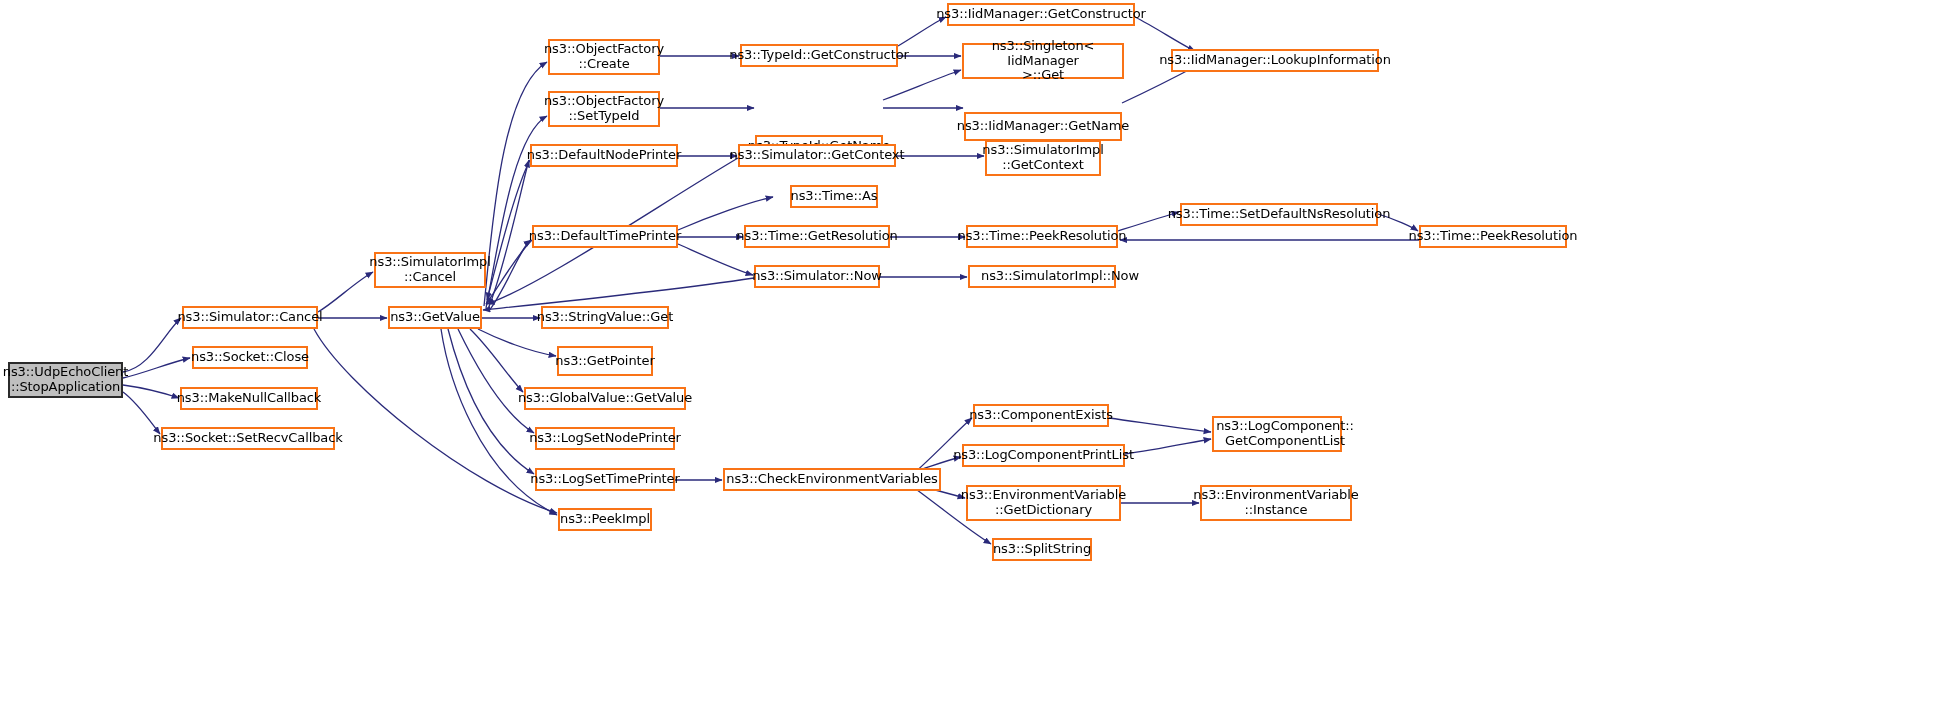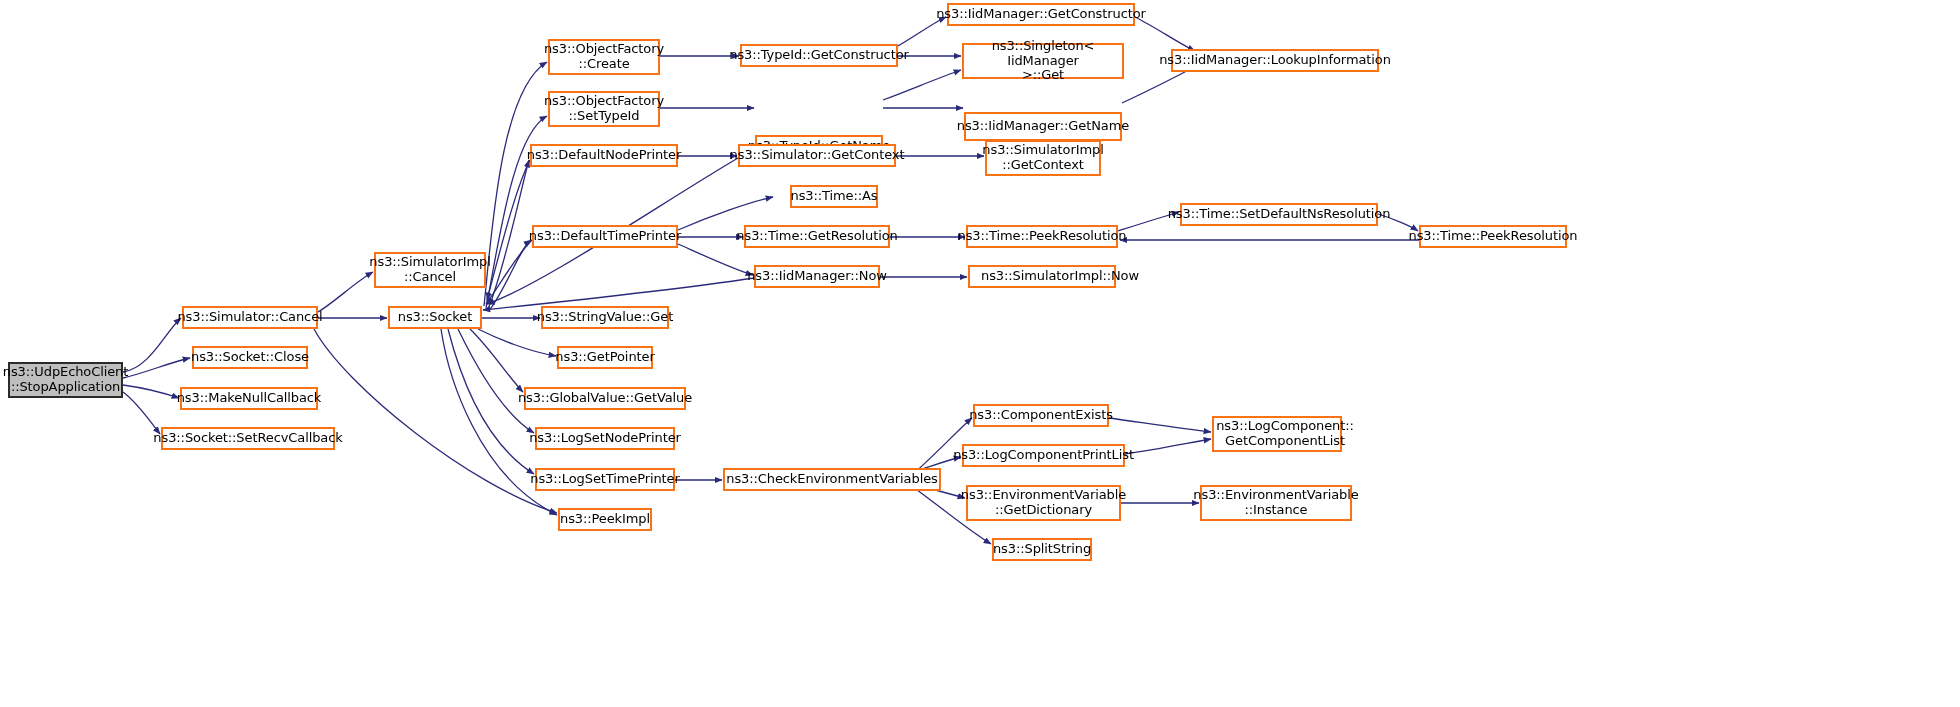--- a/index.html
+++ b/index.html
@@ -86,39 +86,39 @@
   </svg>
   <div id="node-layer">
       <div class="node root" style="left: 8px; top: 362px; width: 115px; height: 36px;">ns3::UdpEchoClient
 ::StopApplication</div>
       <div class="node" style="left: 182px; top: 306px; width: 136px; height: 23px;">ns3::Simulator::Cancel</div>
       <div class="node" style="left: 192px; top: 346px; width: 116px; height: 23px;">ns3::Socket::Close</div>
       <div class="node" style="left: 180px; top: 387px; width: 138px; height: 23px;">ns3::MakeNullCallback</div>
       <div class="node" style="left: 161px; top: 427px; width: 174px; height: 23px;">ns3::Socket::SetRecvCallback</div>
       <div class="node" style="left: 374px; top: 252px; width: 112px; height: 36px;">ns3::SimulatorImpl
 ::Cancel</div>
-      <div class="node" style="left: 388px; top: 306px; width: 94px; height: 23px;">ns3::Socket</div>
+      <div class="node" style="left: 388px; top: 306px; width: 94px; height: 23px;">ns3::GetValue</div>
       <div class="node" style="left: 548px; top: 39px; width: 112px; height: 36px;">ns3::ObjectFactory
 ::Create</div>
       <div class="node" style="left: 548px; top: 91px; width: 112px; height: 36px;">ns3::ObjectFactory
 ::SetTypeId</div>
       <div class="node" style="left: 530px; top: 144px; width: 148px; height: 23px;">ns3::DefaultNodePrinter</div>
       <div class="node" style="left: 532px; top: 225px; width: 146px; height: 23px;">ns3::DefaultTimePrinter</div>
       <div class="node" style="left: 541px; top: 306px; width: 128px; height: 23px;">ns3::StringValue::Get</div>
-      <div class="node" style="left: 557px; top: 346px; width: 96px; height: 23px;">ns3::GetPointer</div>
+      <div class="node" style="left: 557px; top: 346px; width: 96px; height: 30px;">ns3::GetPointer</div>
       <div class="node" style="left: 524px; top: 387px; width: 162px; height: 23px;">ns3::GlobalValue::GetValue</div>
       <div class="node" style="left: 535px; top: 427px; width: 140px; height: 23px;">ns3::LogSetNodePrinter</div>
       <div class="node" style="left: 535px; top: 468px; width: 140px; height: 23px;">ns3::LogSetTimePrinter</div>
       <div class="node" style="left: 558px; top: 508px; width: 94px; height: 23px;">ns3::PeekImpl</div>
       <div class="node" style="left: 740px; top: 44px; width: 158px; height: 23px;">ns3::TypeId::GetConstructor</div>
       <div class="node" style="left: 755px; top: 96px; width: 128px; height: 23px; margin-top: 39px;">ns3::TypeId::GetName</div>
       <div class="node" style="left: 738px; top: 144px; width: 158px; height: 23px;">ns3::Simulator::GetContext</div>
       <div class="node" style="left: 774px; top: 185px; width: 88px; height: 23px; margin-left: 16px;">ns3::Time::As</div>
       <div class="node" style="left: 744px; top: 225px; width: 146px; height: 23px;">ns3::Time::GetResolution</div>
-      <div class="node" style="left: 754px; top: 265px; width: 126px; height: 23px;">ns3::IidManager::Now</div>
+      <div class="node" style="left: 754px; top: 265px; width: 126px; height: 23px;">ns3::Simulator::Now</div>
       <div class="node" style="left: 723px; top: 468px; width: 218px; height: 23px;">ns3::CheckEnvironmentVariables</div>
       <div class="node" style="left: 947px; top: 3px; width: 188px; height: 23px;">ns3::IidManager::GetConstructor</div>
       <div class="node" style="left: 962px; top: 43px; width: 162px; height: 36px;">ns3::Singleton&lt; IidManager
 &gt;::Get</div>
       <div class="node" style="left: 964px; top: 96px; width: 158px; height: 29px; margin-top: 16px;">ns3::IidManager::GetName</div>
       <div class="node" style="left: 985px; top: 140px; width: 116px; height: 36px;">ns3::SimulatorImpl
 ::GetContext</div>
       <div class="node" style="left: 966px; top: 225px; width: 152px; height: 23px;">ns3::Time::PeekResolution</div>
       <div class="node" style="left: 968px; top: 265px; width: 148px; height: 23px; padding-left: 36px;">ns3::SimulatorImpl::Now</div>
       <div class="node" style="left: 973px; top: 404px; width: 136px; height: 23px;">ns3::ComponentExists</div>

